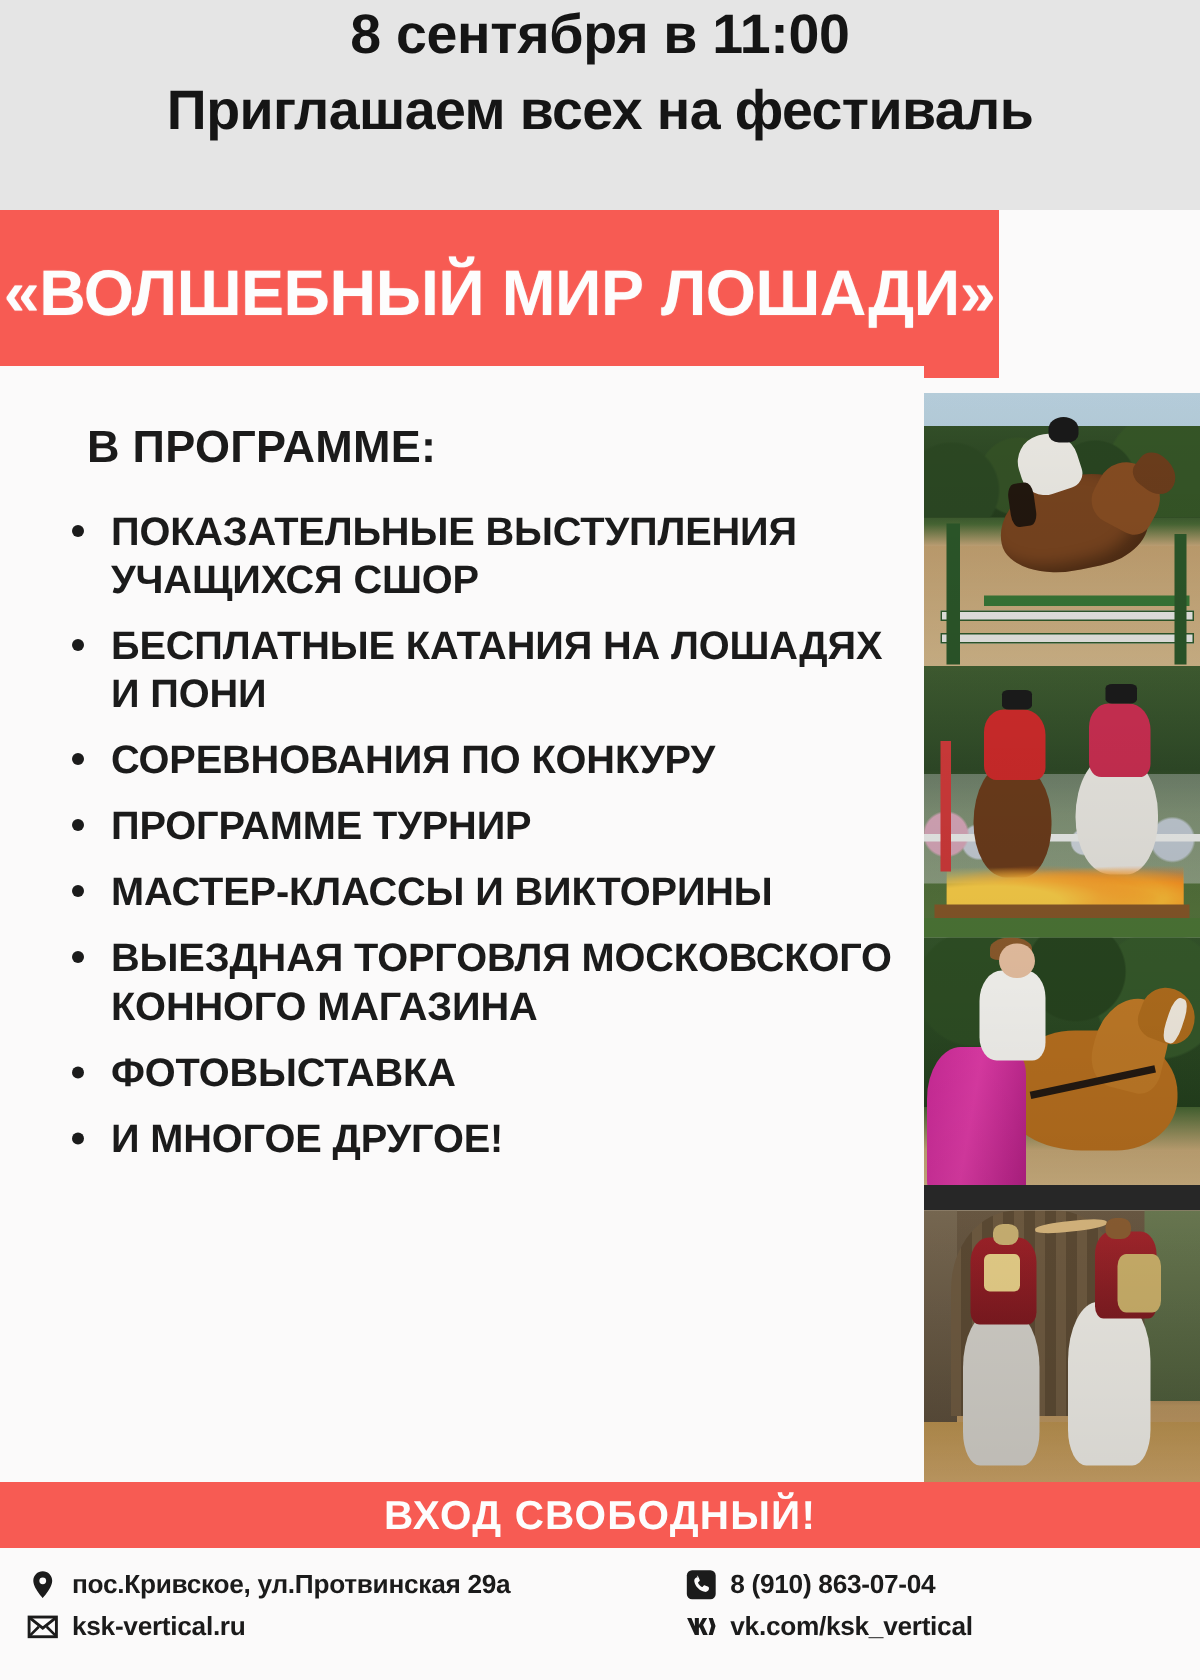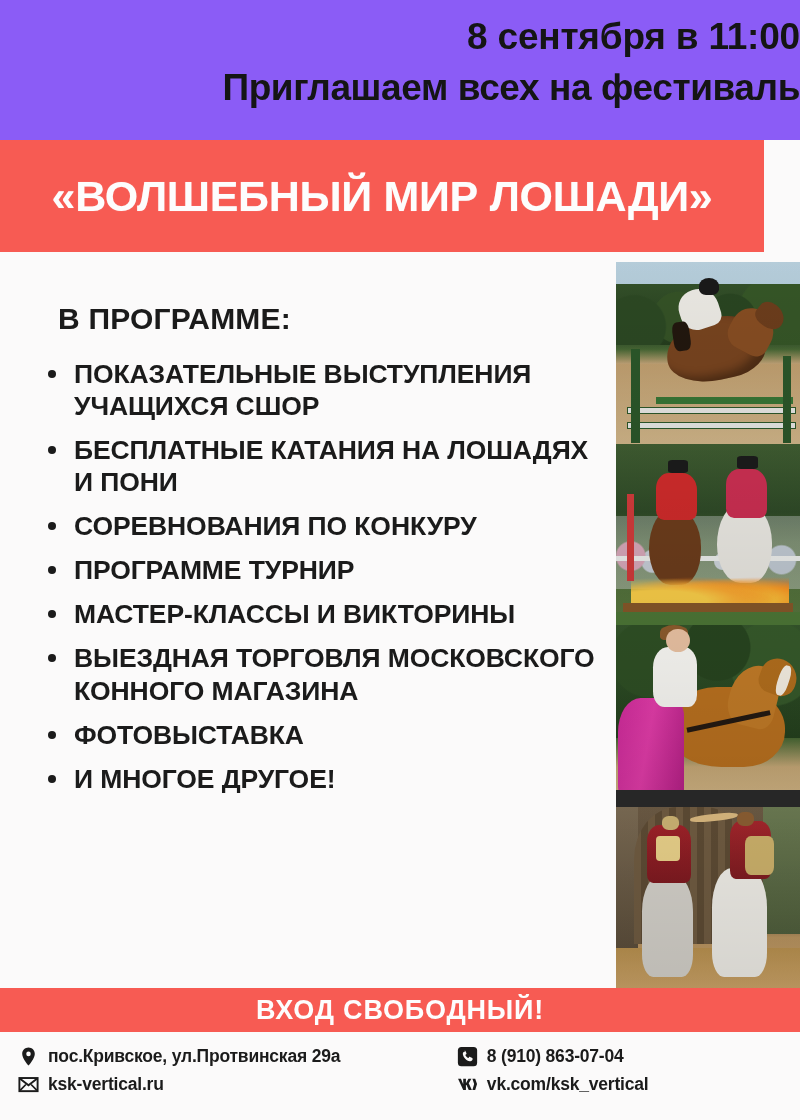--- a/index.html
+++ b/index.html
@@ -19,23 +19,22 @@
     background: #fbfafa;
     overflow: hidden;
   }
 
   
   .header {
     position: absolute;
     top: 0; left: 0;
     width: 800px;
     height: 140px;
-    background: #8b5cf6;
-    padding-top: 14px;
-    text-align: right;
+    background: #e5e5e5;
+    text-align: center;
   }
   .header-date {
     font-size: 37px;
     font-weight: bold;
     color: #151515;
     letter-spacing: -0.2px;
     line-height: 1.25;
     white-space: nowrap;
   }
   .header-invite {
@@ -45,40 +44,40 @@
     letter-spacing: -0.4px;
     line-height: 1.25;
     margin-top: 5px;
     white-space: nowrap;
   }
 
   
   .title-banner {
     position: absolute;
     top: 140px; left: 0;
-    width: 764px;
+    width: 666px;
     height: 112px;
     background: #f75b53;
     display: flex;
     align-items: center;
     justify-content: center;
   }
   .title-banner-text {
     font-size: 43px;
     font-weight: bold;
     color: #fdfdfd;
     letter-spacing: -0.3px;
     white-space: nowrap;
     text-shadow: 0 0 1px rgba(255,255,255,0.35);
   }
 
   
   .program {
     position: absolute;
-    top: 264px; left: 0;
+    top: 244px; left: 0;
     width: 616px;
     height: 736px;
     background: #fbfafa;
     padding: 38px 10px 0 46px;
   }
   .program-heading {
     font-size: 30px;
     font-weight: bold;
     color: #1b1b1b;
     letter-spacing: 0.2px;

